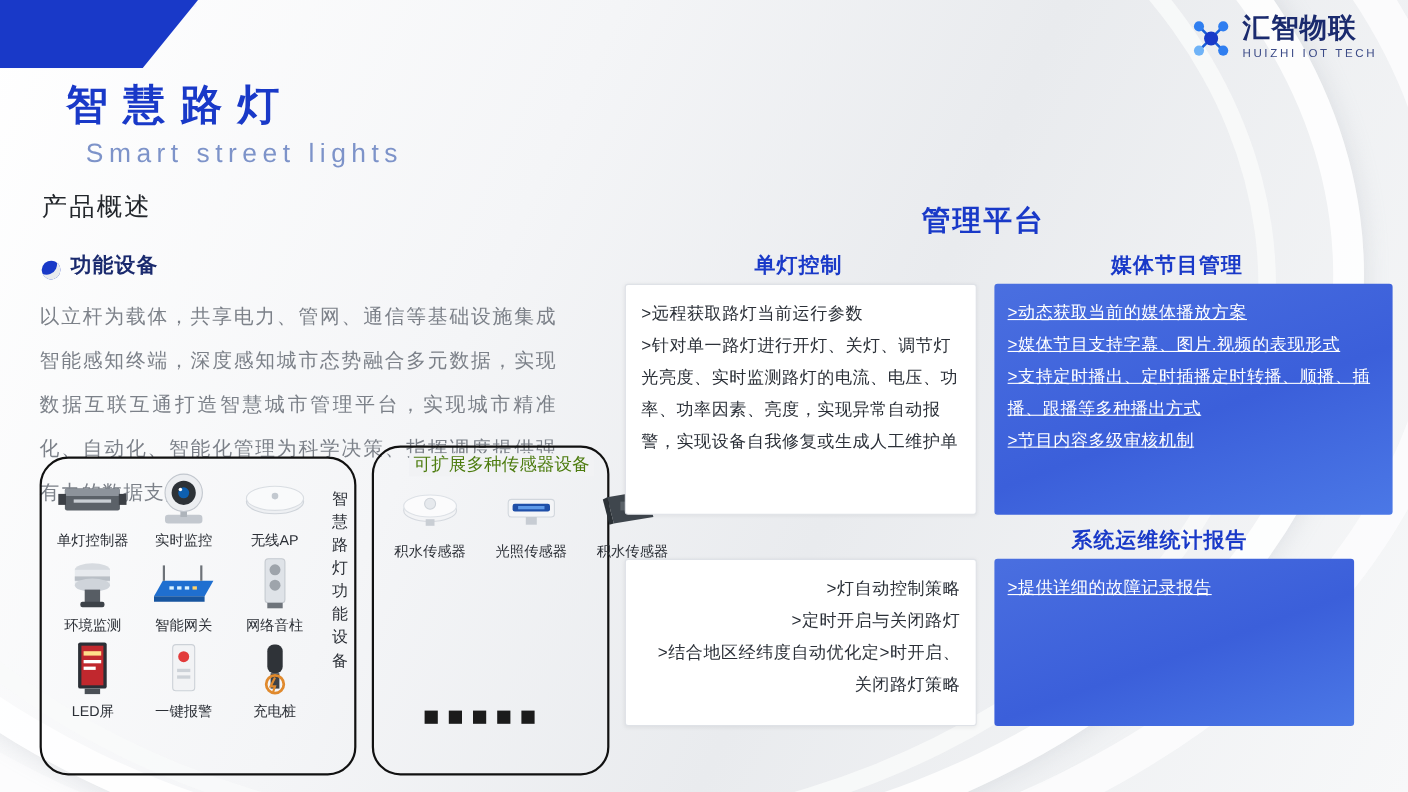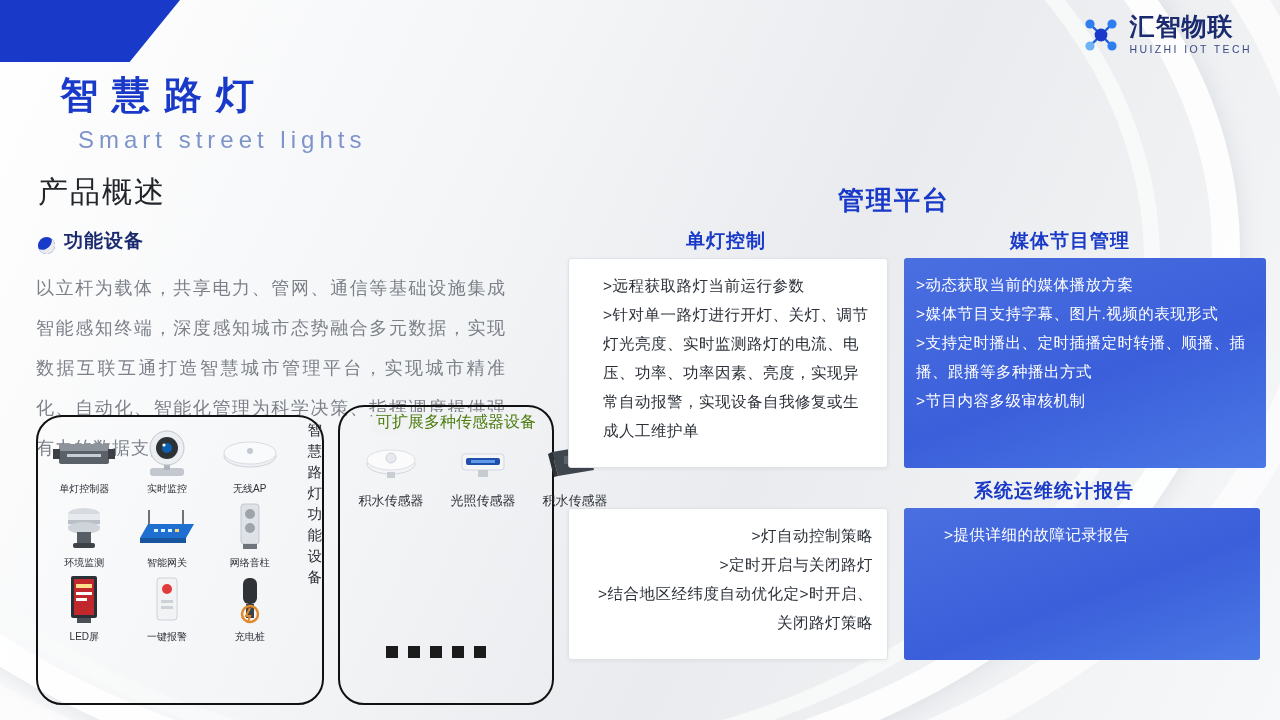--- a/index.html
+++ b/index.html
@@ -51,21 +51,21 @@
     font-size: 38px; font-weight: bold; color: #1939c8; letter-spacing: 14px;
   }
   .title-en {
     position: absolute; left: 78px; top: 126px;
     font-size: 24px; color: #7d93c9; letter-spacing: 5px;
   }
 
   
   .sec-title {
     position: absolute; left: 38px; top: 172px;
-    font-size: 30px; color: #22262b; letter-spacing: 2px;
+    font-size: 23px; color: #22262b; letter-spacing: 2px;
   }
   .sub-head {
     position: absolute; left: 38px; top: 228px;
     display: flex; align-items: flex-end; gap: 9px;
   }
   .moon-icon {
     width: 17px; height: 17px; border-radius: 50%;
     background: #1939c8;
     box-shadow: inset -6px -3px 0 -1px #e9ebee;
     transform: rotate(25deg);
@@ -84,36 +84,36 @@
   }
   .box-a { left: 36px; top: 415px; width: 288px; height: 290px; }
   .box-b { left: 338px; top: 405px; width: 216px; height: 300px; }
 
   .box-b-title {
     position: absolute; left: 372px; top: 412px;
     font-size: 16px; color: #4d7c0f; background: #f1f2f4; padding: 0 4px;
   }
 
   .vert-label {
-    position: absolute; left: 296px; top: 420px;
+    position: absolute; left: 296px; top: 444px;
     width: 26px;
-    font-size: 14.5px; line-height: 21px; color: #2b2f36; text-align: right;
+    font-size: 14.5px; line-height: 21px; color: #2b2f36; text-align: center;
   }
 
   .dev-grid {
     position: absolute; display: grid; gap: 2px;
   }
   .grid-a { left: 44px; top: 424px; width: 246px; grid-template-columns: repeat(3, 1fr); }
   .grid-b { left: 346px; top: 430px; width: 196px; grid-template-columns: repeat(4, 1fr); }
 
   .dev-cell { text-align: center; }
   .dev-img {
     height: 56px; margin: 0 auto 2px; position: relative;
   }
-  .dev-cap { font-size: 10px; color: #2b2f36; white-space: nowrap; }
+  .dev-cap { font-size: 13px; color: #2b2f36; white-space: nowrap; }
   .grid-b .dev-cap { font-size: 13px; }
   .grid-b .dev-img { height: 60px; }
 
   .dots { position: absolute; left: 386px; top: 646px; display: flex; gap: 10px; }
   .dots i { width: 12px; height: 12px; background: #1b1b1b; display: block; }
 
   
   .plat-title {
     position: absolute; left: 838px; top: 183px;
     font-size: 26px; font-weight: bold; color: #1939c8; letter-spacing: 2px;
@@ -129,29 +129,29 @@
     box-shadow: 0 1px 4px rgba(0,0,0,0.06);
   }
   .card-blue {
     background: linear-gradient(160deg, #4a6fe0 0%, #3b5fda 55%, #4b78e6 100%);
   }
   .card ul { list-style: none; }
   .card li {
     font-size: 15.5px; line-height: 29px; letter-spacing: 0.5px;
   }
   .card-light li { color: #2b3038; }
-  .card-blue li { color: #ffffff; }
+  .card-blue li { color: #ffffff; text-decoration: underline; }
 
   .c1 { left: 568px; top: 258px; width: 320px; height: 210px; }
-  .c1 .inner { padding: 12px 14px 0 14px; margin-left: 20px; }
+  .c1 .inner { padding: 12px 14px 0 14px; }
   .c2 { left: 904px; top: 258px; width: 362px; height: 210px; }
   .c2 .inner { padding: 12px 14px 0 12px; }
   .c3 { left: 568px; top: 508px; width: 320px; height: 152px; text-align: right; }
   .c3 .inner { padding: 12px 14px 0 14px; }
-  .c4 { left: 904px; top: 508px; width: 356px; height: 152px; padding-left: 28px; }
+  .c4 { left: 904px; top: 508px; width: 327px; height: 152px; }
   .c4 .inner { padding: 12px 14px 0 12px; }
 
   .h1 { left: 686px; top: 228px; }
   .h2 { left: 1010px; top: 228px; }
   .h3 { left: 636px; top: 478px; margin-top: 38px; }
   .h4 { left: 974px; top: 478px; }
 </style>
 </head>
 <body>
 

